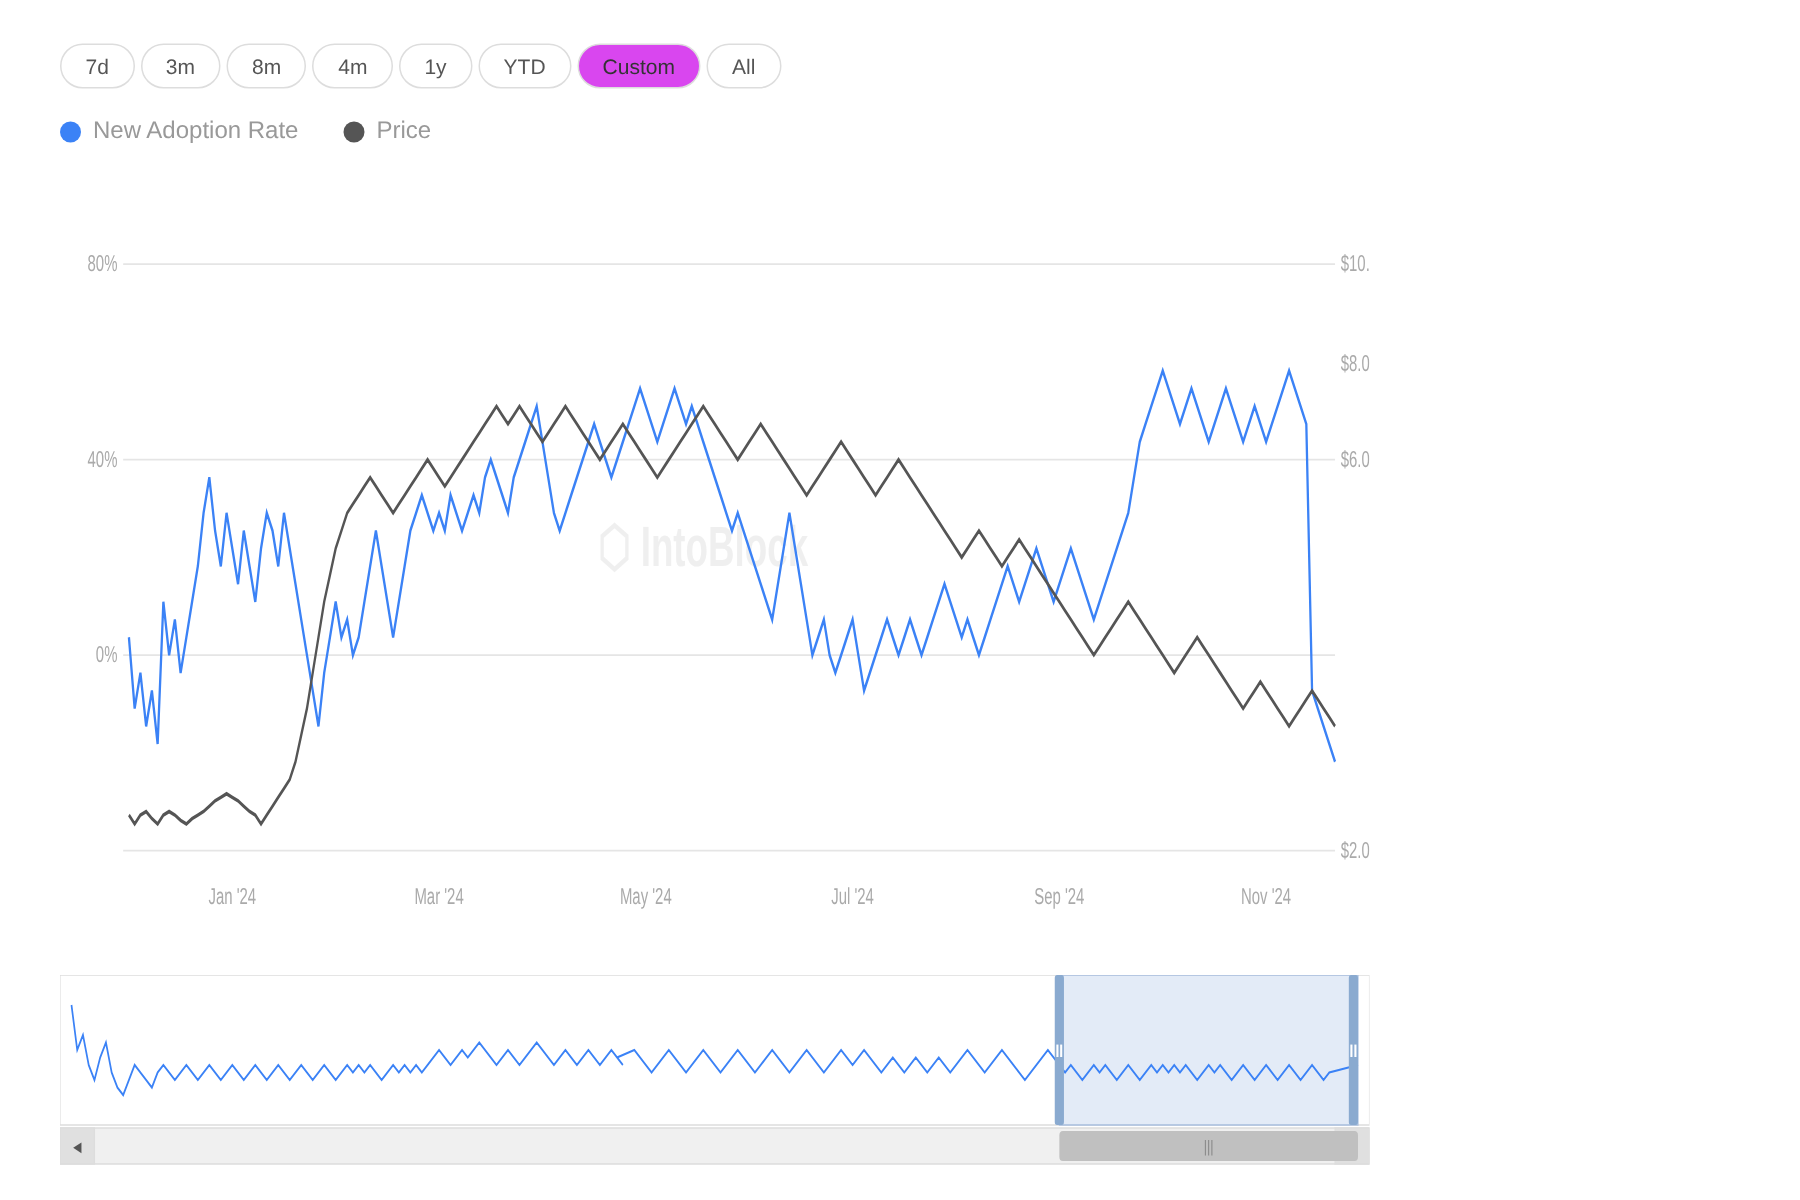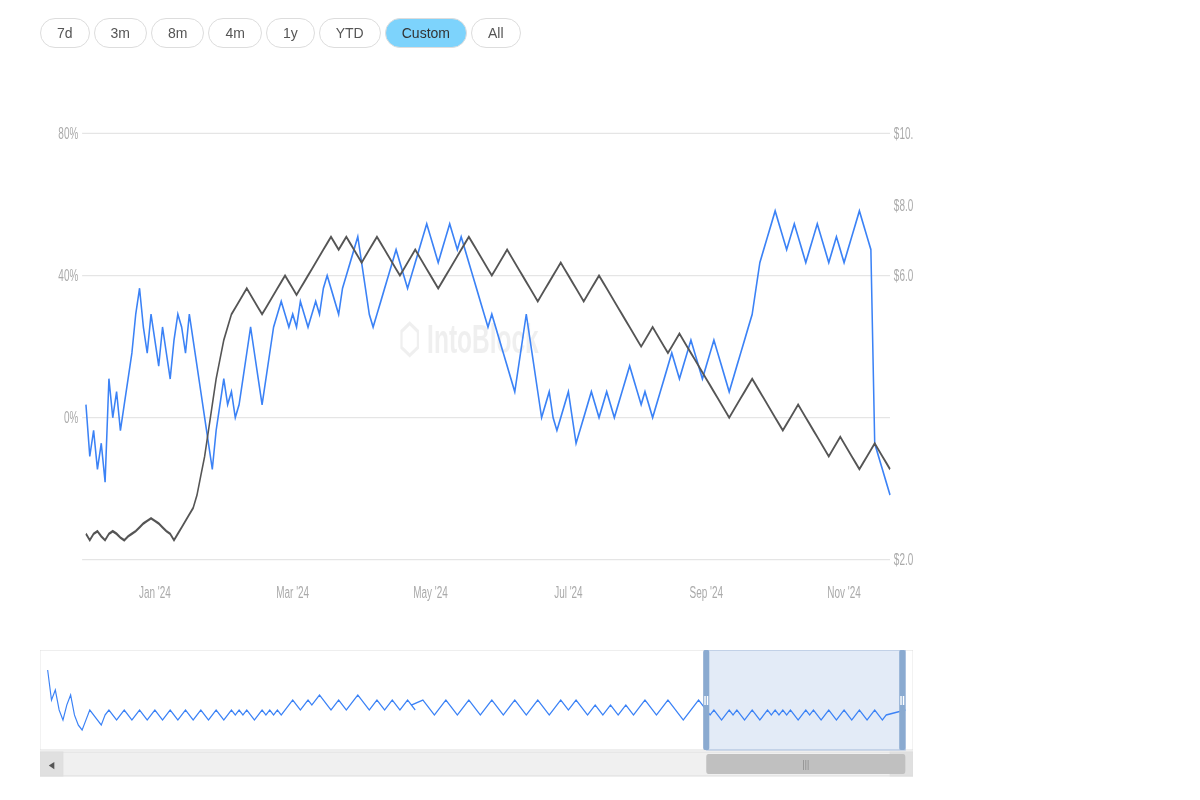--- a/index.html
+++ b/index.html
@@ -7,21 +7,21 @@
       background: #fff;
       font-family: -apple-system, BlinkMacSystemFont, 'Segoe UI', sans-serif;
       width: 1200px;
       height: 800px;
       overflow: hidden;
     }
     .container {
       width: 953px;
       height: 800px;
       background: #fff;
-      padding: 10px 10px 10px 10px;
+      padding: 21px 10px 10px 10px;
       display: flex;
       flex-direction: column;
       border-radius: 14px;
     }
     
     .time-buttons {
       display: flex;
       gap: 4px;
       padding: 8px 30px;
       flex-shrink: 0;
@@ -29,21 +29,21 @@
     .time-btn {
       padding: 6px 16px;
       border: 1px solid #ddd;
       border-radius: 20px;
       background: #fff;
       color: #555;
       font-size: 14px;
       cursor: pointer;
       font-weight: 500;
     }
-    .time-btn.active { background: #7dd3fc; color: #333; }
+    .time-btn.active { background: #d946ef; color: #333; }
 
     
     .legend {
       display: flex;
       align-items: center;
       gap: 30px;
       padding: 12px 30px 8px 30px;
       flex-shrink: 0;
     }
     .legend-item {
@@ -92,20 +92,30 @@
   <button class="time-btn">7d</button>
       <button class="time-btn">3m</button>
       <button class="time-btn">8m</button>
       <button class="time-btn">4m</button>
       <button class="time-btn">1y</button>
       <button class="time-btn">YTD</button>
       <button class="time-btn active">Custom</button>
       <button class="time-btn">All</button>
     </div>
 
+  <div class="legend">
+  <div class="legend-item">
+      <span class="legend-dot" style="background:#3b82f6"></span>
+      <span class="legend-label">New Adoption Rate</span>
+    </div>
+      <div class="legend-item">
+      <span class="legend-dot" style="background:#555555"></span>
+      <span class="legend-label">Price</span>
+    </div>
+    </div>
 
   <div class="chart-wrapper">
     <svg id="main-chart" width="100%" height="100%" viewBox="0 0 1140 460" preserveAspectRatio="none">
 
       <line x1="55" y1="60" x2="1110" y2="60" stroke="#e5e5e5" stroke-width="1"></line>
       <line x1="55" y1="170" x2="1110" y2="170" stroke="#e5e5e5" stroke-width="1"></line>
       <line x1="55" y1="280" x2="1110" y2="280" stroke="#e5e5e5" stroke-width="1"></line>
       <line x1="55" y1="390" x2="1110" y2="390" stroke="#e5e5e5" stroke-width="1"></line>
 
       <text x="50" y="64" text-anchor="end" fill="#aaa" font-size="13">80%</text>

